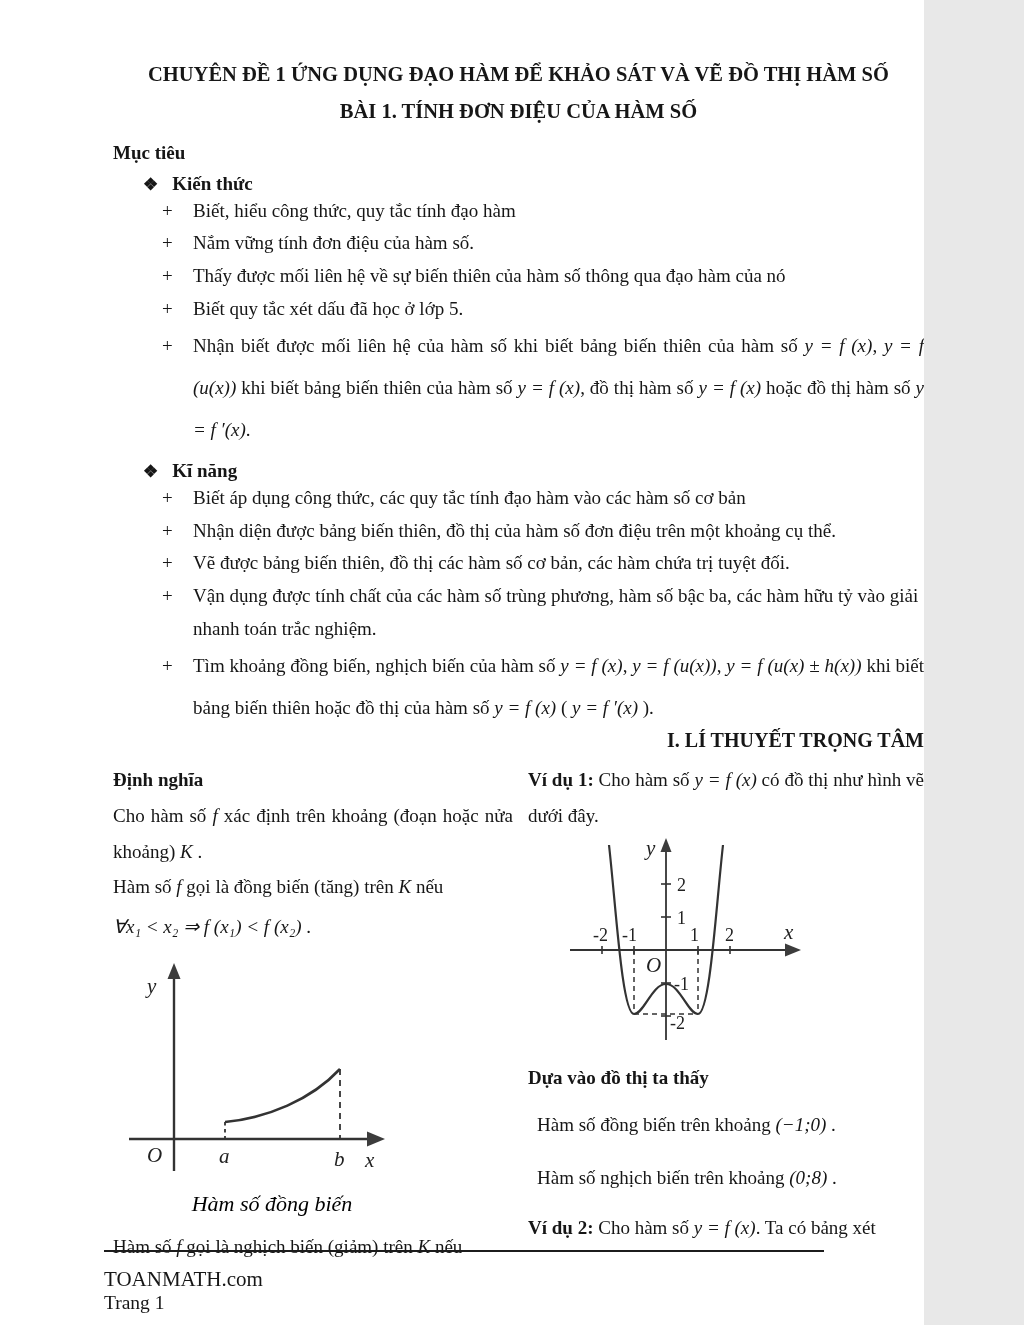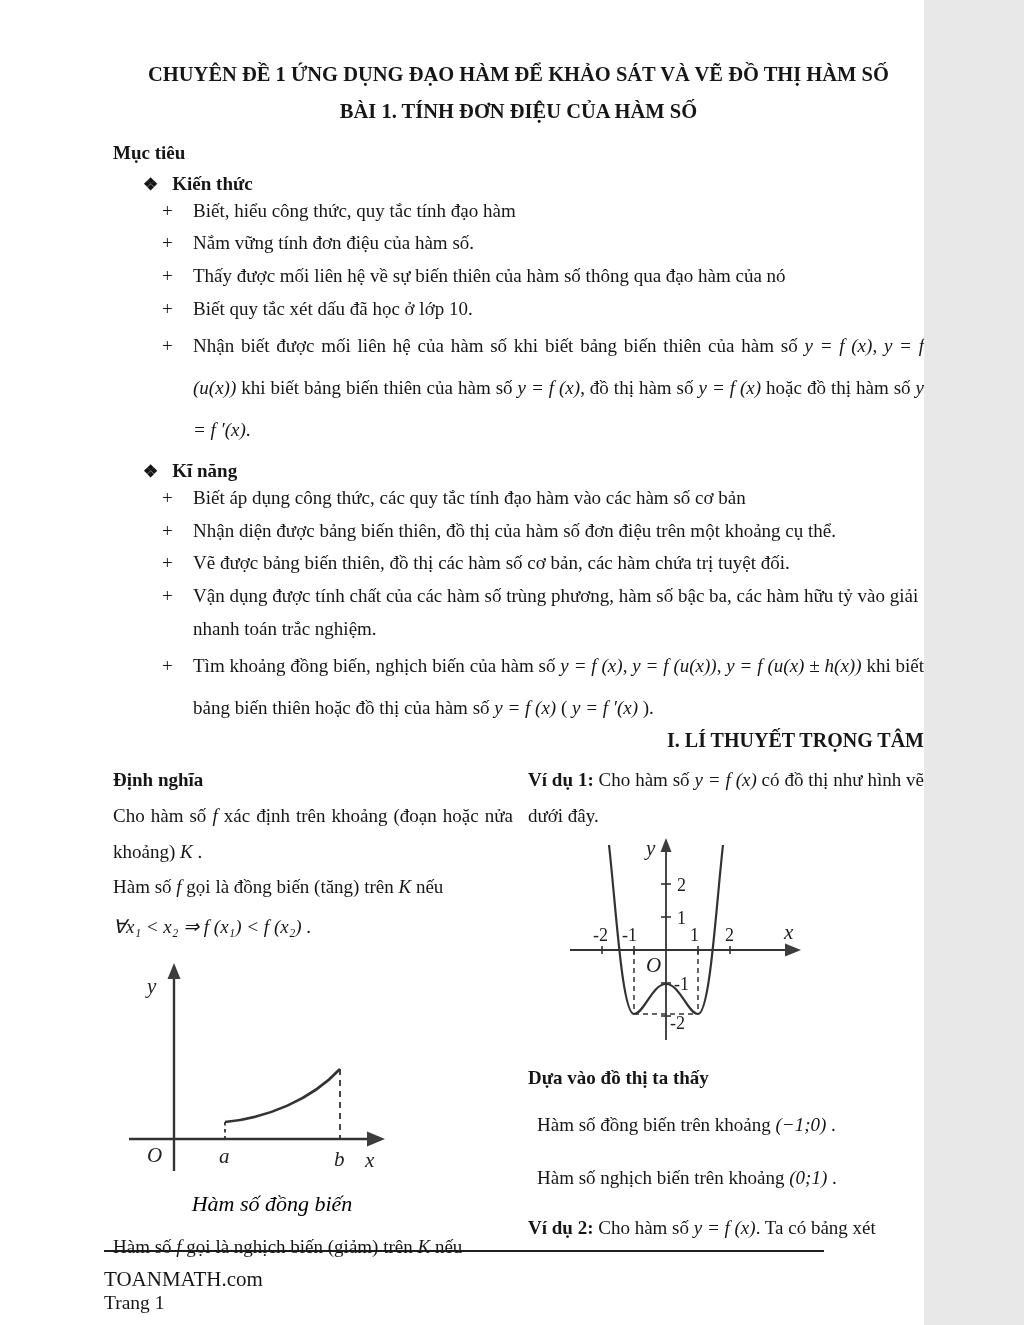--- a/index.html
+++ b/index.html
@@ -66,21 +66,21 @@
     <div class="item">
       <span class="marker">+</span>
       <div class="itext"><span class="seg-t">Nắm vững tính đơn điệu của hàm số.</span></div>
     </div>
     <div class="item">
       <span class="marker">+</span>
       <div class="itext"><span class="seg-t">Thấy được mối liên hệ về sự biến thiên của hàm số thông qua đạo hàm của nó</span></div>
     </div>
     <div class="item">
       <span class="marker">+</span>
-      <div class="itext"><span class="seg-t">Biết quy tắc xét dấu đã học ở lớp 10.</span></div>
+      <div class="itext"><span class="seg-t">Biết quy tắc xét dấu đã học ở lớp 5.</span></div>
     </div>
     <div class="item item-wide">
       <span class="marker">+</span>
       <div class="itext"><span class="seg-t">Nhận biết được mối liên hệ của hàm số khi biết bảng biến thiên của hàm số </span><span class="seg-m">y = f (x)</span><span class="seg-t">, </span><span class="seg-m">y = f (u(x))</span><span class="seg-t"> khi biết bảng biến thiên  của hàm số </span><span class="seg-m">y = f (x)</span><span class="seg-t">, đồ thị hàm số </span><span class="seg-m">y = f (x)</span><span class="seg-t"> hoặc đồ thị hàm số </span><span class="seg-m">y = f ′(x)</span><span class="seg-t">.</span></div>
     </div>
 
     <div class="sub-head">
       <span class="diamond">❖</span>
       <span>Kĩ năng</span>
     </div>
@@ -179,21 +179,21 @@
 
             <text class="num" x="121" y="54">2</text>
             <text class="num" x="121" y="87">1</text>
             <text class="num" x="118" y="153">-1</text>
             <text class="num" x="114" y="192">-2</text>
           </svg>
         </div>
 
         <div class="dua-vao">Dựa vào đồ thị ta thấy</div>
         <p class="rline"><span class="seg-t">Hàm số đồng biến trên khoảng </span><span class="seg-m">(−1;0)</span><span class="seg-t"> .</span></p>
-        <p class="rline"><span class="seg-t">Hàm số nghịch biến trên khoảng </span><span class="seg-m">(0;1)</span><span class="seg-t"> .</span></p>
+        <p class="rline"><span class="seg-t">Hàm số nghịch biến trên khoảng </span><span class="seg-m">(0;8)</span><span class="seg-t"> .</span></p>
         <p class="p-just vidu2"><span class="seg-b">Ví dụ 2:</span><span class="seg-t">  Cho hàm số </span><span class="seg-m">y = f (x)</span><span class="seg-t">.  Ta có bảng xét</span></p>
       </div>
 
     </div>
   </div>
 
   <div class="footer">
     <span class="site">TOANMATH.com</span>
     <span class="pageno">Trang 1</span>
   </div>

